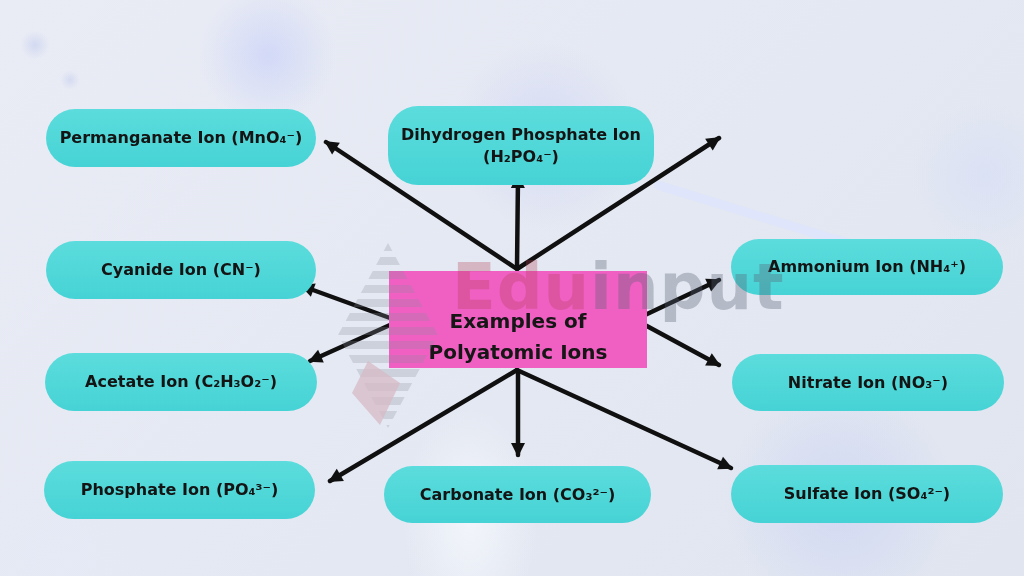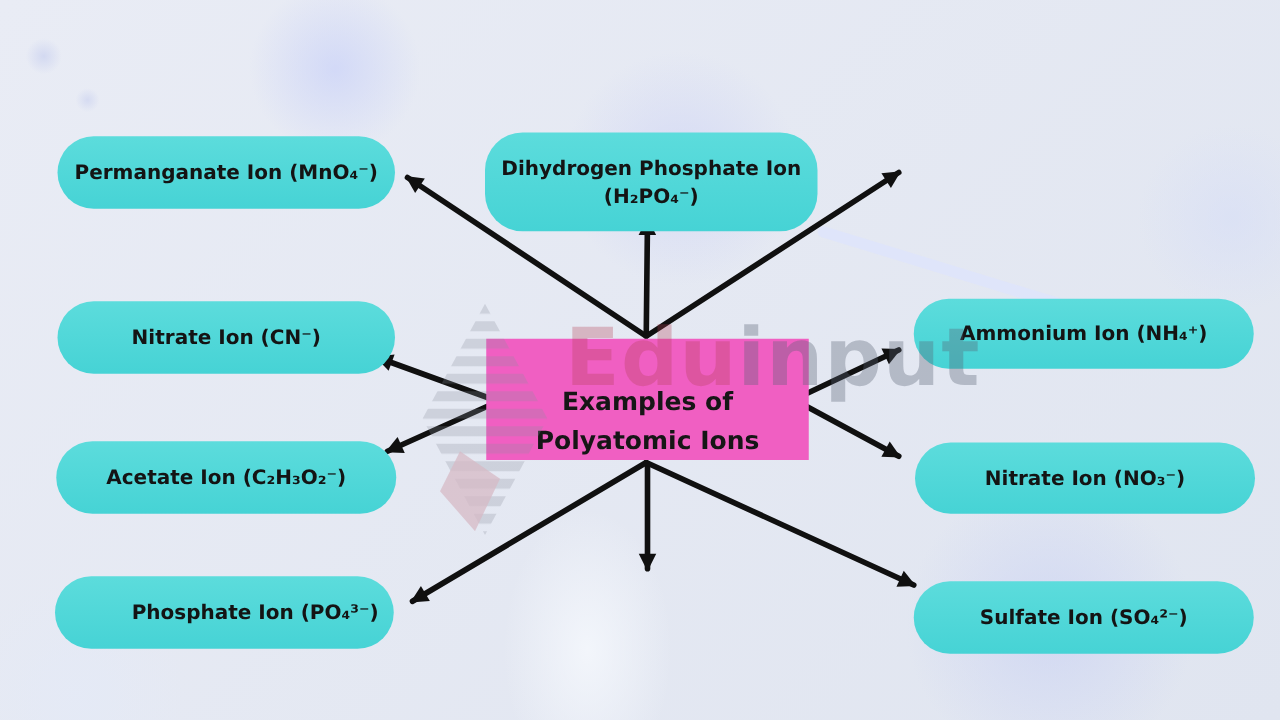--- a/index.html
+++ b/index.html
@@ -28,21 +28,21 @@
     border-radius:30px;color:#141414;font-weight:bold;font-size:16px;
     text-align:center;line-height:1.35;padding:0 12px;box-sizing:border-box;
   }
   .p0{left:46px;top:109px;width:270px;height:58px;}
   .p1{left:388px;top:106px;width:266px;height:79px;}
   .p2{left:732px;top:109px;width:272px;height:57px;}
   .p3{left:46px;top:241px;width:270px;height:58px;}
   .p4{left:731px;top:239px;width:272px;height:56px;}
   .p5{left:45px;top:353px;width:272px;height:58px;}
   .p6{left:732px;top:354px;width:272px;height:57px;}
-  .p7{left:44px;top:461px;width:271px;height:58px;justify-content:flex-end;}
+  .p7{left:44px;top:461px;width:271px;height:58px;}
   .p8{left:384px;top:466px;width:267px;height:57px;}
   .p9{left:731px;top:465px;width:272px;height:58px;justify-content:center;}
   .center-box{
     position:absolute;left:389px;top:271px;width:258px;height:97px;
     background:#f05fc2;display:flex;align-items:flex-end;justify-content:center;
     text-align:center;color:#161616;font-weight:bold;font-size:20px;line-height:1.55;
     padding:0 28px;box-sizing:border-box;
   }
   .arrows{position:absolute;left:0;top:0;width:1024px;height:576px;pointer-events:none;}
   
@@ -80,33 +80,36 @@
     </g>
   </svg>
 
   <div class="pill p0">
     <span>Permanganate Ion (MnO₄⁻)</span>
   </div>
   <div class="pill p1">
     <span>Dihydrogen Phosphate Ion (H₂PO₄⁻)</span>
   </div>
   <div class="pill p3">
-    <span>Nitrate Ion (CN⁻)</span>
+    <span>Cyanide Ion (CN⁻)</span>
   </div>
   <div class="pill p4">
     <span>Ammonium Ion (NH₄⁺)</span>
   </div>
   <div class="pill p6">
     <span>Nitrate Ion (NO₃⁻)</span>
   </div>
   <div class="pill p5">
     <span>Acetate Ion (C₂H₃O₂⁻)</span>
   </div>
   <div class="pill p7">
     <span>Phosphate Ion (PO₄³⁻)</span>
+  </div>
+  <div class="pill p8">
+    <span>Carbonate Ion (CO₃²⁻)</span>
   </div>
   <div class="pill p9">
     <span>Sulfate Ion (SO₄²⁻)</span>
   </div>
 
   <div class="center-box">
     <span>Examples of Polyatomic Ions</span>
   </div>
 
   <svg class="wm-logo" viewBox="0 0 100 185">

